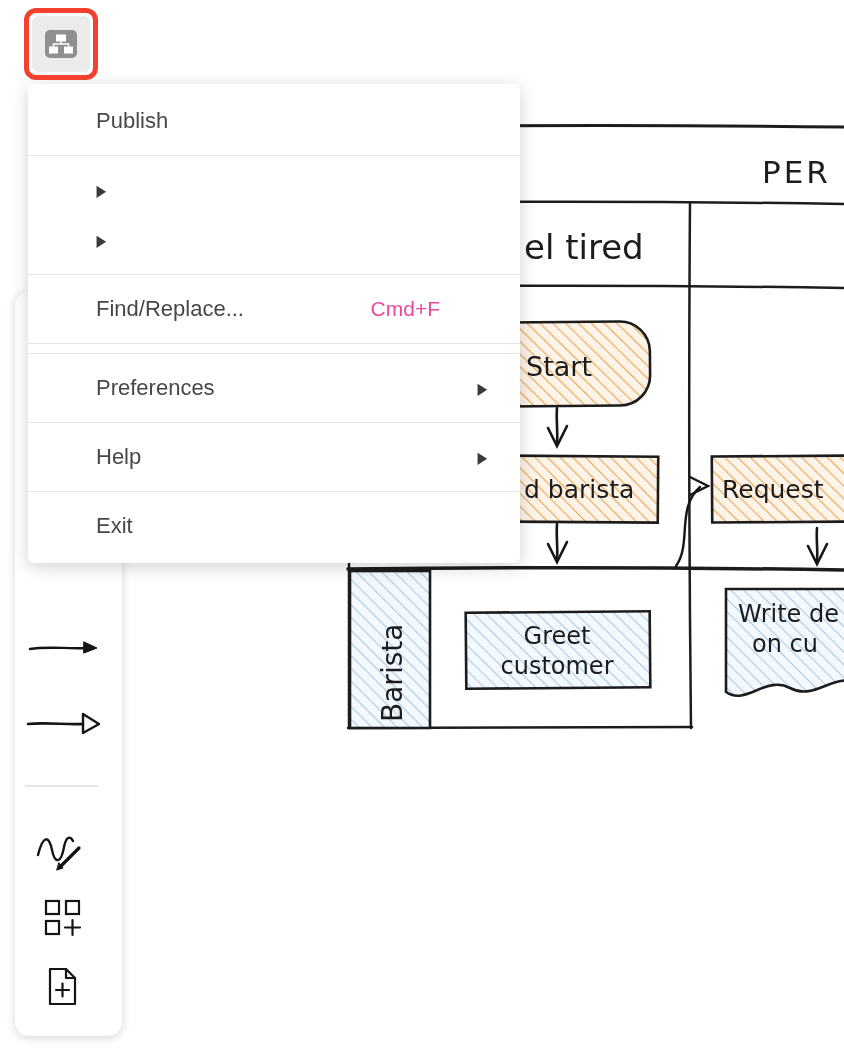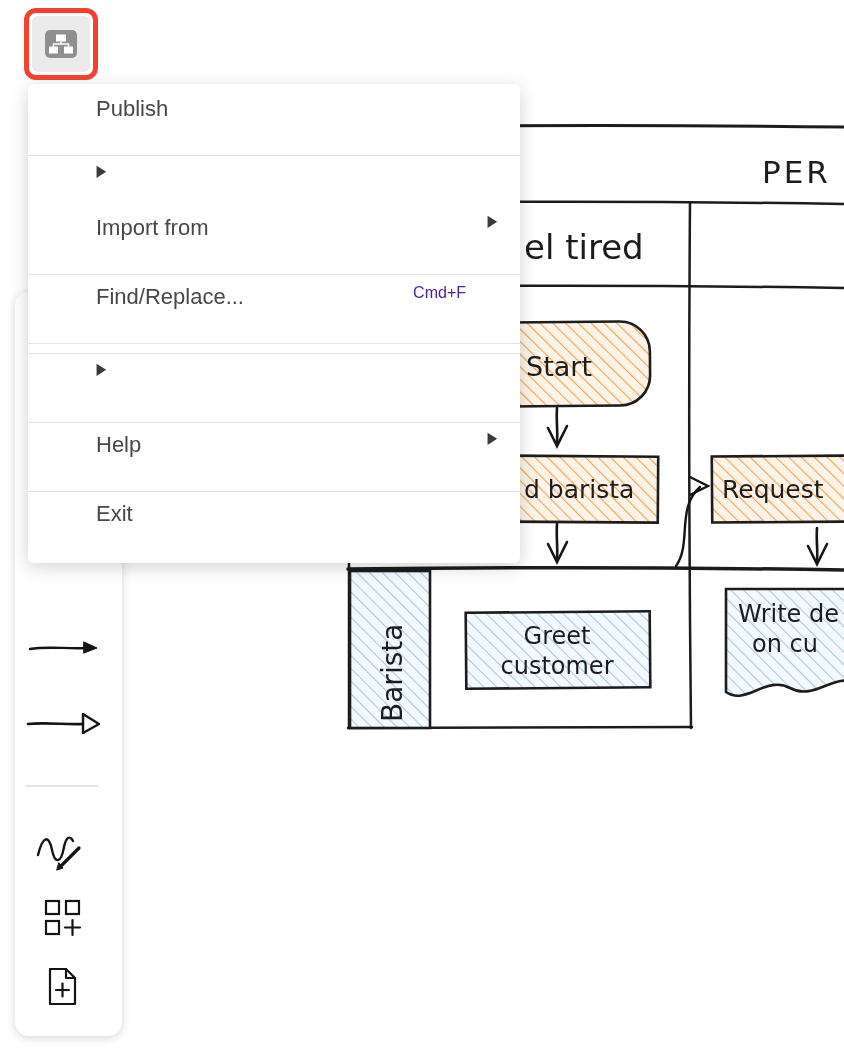--- a/index.html
+++ b/index.html
@@ -14,25 +14,25 @@
   
   .toolbar { position:absolute; left:15px; top:292px; width:107px; height:744px;
              background:#ffffff; border-radius:14px;
              box-shadow:0 2px 10px rgba(0,0,0,.16); z-index:2; }
   .toolbar svg { position:absolute; left:0; top:0; }
 
   
   .menu { position:absolute; left:28px; top:84px; width:492px; background:#ffffff;
           border-radius:6px; box-shadow:0 4px 18px rgba(0,0,0,.18); z-index:3;
           padding:12px 0; }
-  .menu-item { height:50px; display:flex; 
-               padding:0 22px 0 68px; font-size:22px; color:#474747; cursor:default; }
+  .menu-item { height:50px; display:flex; align-items:center;
+               padding:0 32px 0 68px; font-size:22px; color:#474747; cursor:default; }
   .mi-label { flex:1; }
   .mi-arrow { font-size:14px; color:#3a3a3a; transform:scale(.9,1.15); }
-  .mi-shortcut { color:#4c1d95; font-size:16px; margin-right:32px; }
+  .mi-shortcut { color:#ec4899; font-size:21px; margin-right:48px; }
   .menu-divider { height:1px; background:#e4e4e4; margin:9px 0; }
 
   
   .app-icon-wrap { position:absolute; left:24px; top:8px; z-index:4;
                    border:5px solid #f4402f; border-radius:12px; padding:3px; }
   .app-icon-btn { width:58px; height:56px; background:#ebebeb; border:none;
                   border-radius:6px; display:flex; align-items:center;
                   justify-content:center; cursor:pointer; }
 </style>
 </head>
@@ -160,34 +160,34 @@
 
     <div class="menu-item">
       <span class="mi-label">Publish</span>
     </div>
     <div class="menu-divider"></div>
 
     <div class="menu-item">
       <span class="mi-arrow">▶</span>
     </div>
     <div class="menu-item">
-      <span class="mi-label">Import from</span>
       <span class="mi-arrow">▶</span>
     </div>
     <div class="menu-divider"></div>
 
     <div class="menu-item">
       <span class="mi-label">Find/Replace...</span>
       <span class="mi-shortcut">Cmd+F</span>
     </div>
     <div class="menu-divider"></div>
 
     <div class="menu-divider"></div>
 
     <div class="menu-item">
+      <span class="mi-label">Preferences</span>
       <span class="mi-arrow">▶</span>
     </div>
     <div class="menu-divider"></div>
 
     <div class="menu-item">
       <span class="mi-label">Help</span>
       <span class="mi-arrow">▶</span>
     </div>
     <div class="menu-divider"></div>
 

